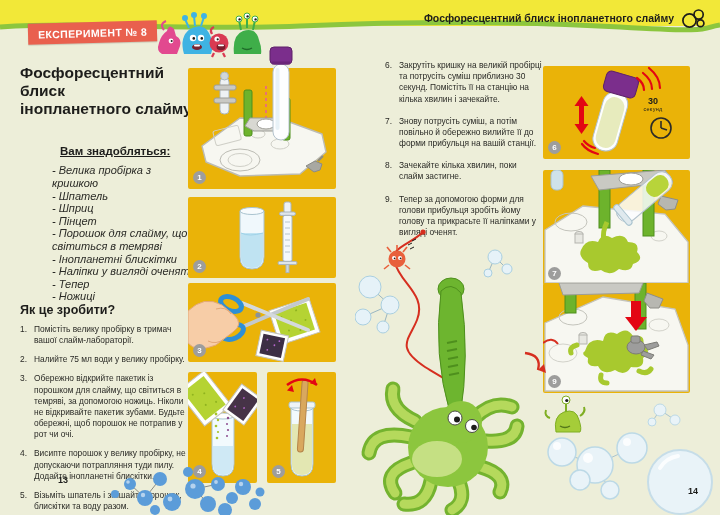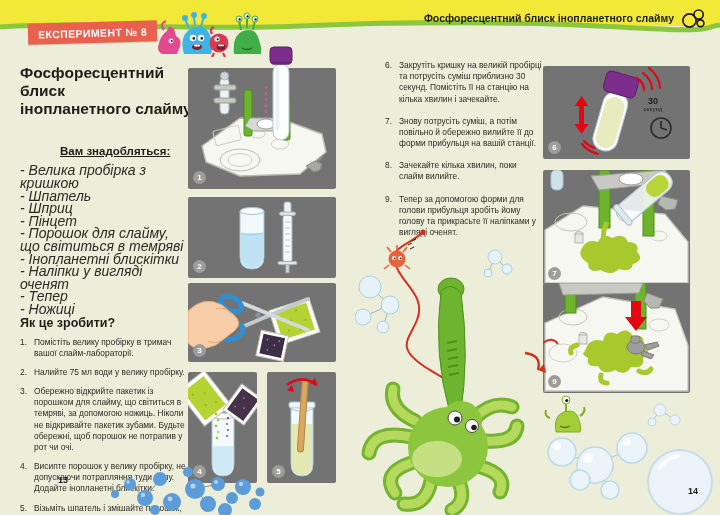--- a/index.html
+++ b/index.html
@@ -14,28 +14,28 @@
     transform:rotate(-1.6deg);box-shadow:0 1px 1px rgba(0,0,0,.15);}
   .monsters{position:absolute;left:156px;top:10px;width:106px;height:48px;}
   .running-title{position:absolute;right:46px;top:12px;font-size:10.5px;font-weight:bold;color:#1d1d1b;}
   .bubicon{position:absolute;right:13px;top:7px;width:27px;height:23px;}
 
   
   .left-col{position:absolute;left:20px;top:64px;width:172px;color:#2a2a26;}
   .page-title{font-size:15.5px;font-weight:bold;line-height:1.17;color:#1d1d1b;margin:0 0 27px 0;}
   .sec-head{font-size:11.5px;font-weight:bold;text-decoration:underline;color:#1d1d1b;margin:0 0 7px 0;padding-left:40px;}
   .sec-head2{font-size:12.5px;font-weight:bold;color:#1d1d1b;margin:0 0 7px 0;}
-  .needs-item{font-size:14px;font-style:italic;line-height:12.6px;}
+  .needs-item{font-size:11px;font-style:italic;line-height:12.6px;margin-left:32px;}
   .step{display:flex;gap:3px;margin-bottom:8px;font-size:8.4px;line-height:1.33;}
   .step .num{flex:0 0 11px;}
   .right-col{position:absolute;left:385px;top:60px;width:158px;color:#2a2a26;}
   .right-col .step{margin-bottom:11px;}
 
   
-  .panel{position:absolute;background:#737373;border-radius:2px;text-decoration:underline;}
+  .panel{position:absolute;background:#eab308;border-radius:2px;text-decoration:underline;}
   .panel svg{position:absolute;left:0;top:0;width:100%;height:100%;}
   #p1{left:188px;top:68px;width:148px;height:121px;}
   #p2{left:188px;top:197px;width:148px;height:81px;}
   #p3{left:188px;top:283px;width:148px;height:79px;}
   #p4{left:188px;top:372px;width:69px;height:111px;}
   #p5{left:267px;top:372px;width:69px;height:111px;}
   #p6{left:543px;top:66px;width:147px;height:93px;}
   #p7{left:543px;top:170px;width:147px;height:115px;}
   #p9{left:543px;top:283px;width:147px;height:110px;}
   .pbadge{position:absolute;left:5px;bottom:5px;width:13px;height:13px;border-radius:50%;
@@ -169,21 +169,21 @@
     <div class="step">
         <span class="num">6.</span>
         <span class="txt">Закрутіть кришку на великій пробірці та потрусіть суміш приблизно 30 секунд. Помістіть її на станцію на кілька хвилин і зачекайте.</span>
       </div>
     <div class="step">
         <span class="num">7.</span>
         <span class="txt">Знову потрусіть суміш, а потім повільно й обережно вилийте її до форми прибульця на вашій станції.</span>
       </div>
     <div class="step">
         <span class="num">8.</span>
-        <span class="txt">Зачекайте кілька хвилин, поки слайм вилийте.</span>
+        <span class="txt">Зачекайте кілька хвилин, поки слайм застигне.</span>
       </div>
     <div class="step">
         <span class="num">9.</span>
         <span class="txt">Тепер за допомогою форми для голови прибульця зробіть йому голову та прикрасьте її наліпками у вигляді оченят.</span>
       </div>
   </div>
 
   <div class="panel" id="p1">
     <svg viewBox="0 0 148 121">
       <path d="M14,78 L52,50 L96,52 L134,66 L138,84 L112,106 L52,108 L18,94 Z" fill="#f7f7f1" stroke="#bcbcb4" stroke-width="1.4" stroke-linejoin="round"></path>

